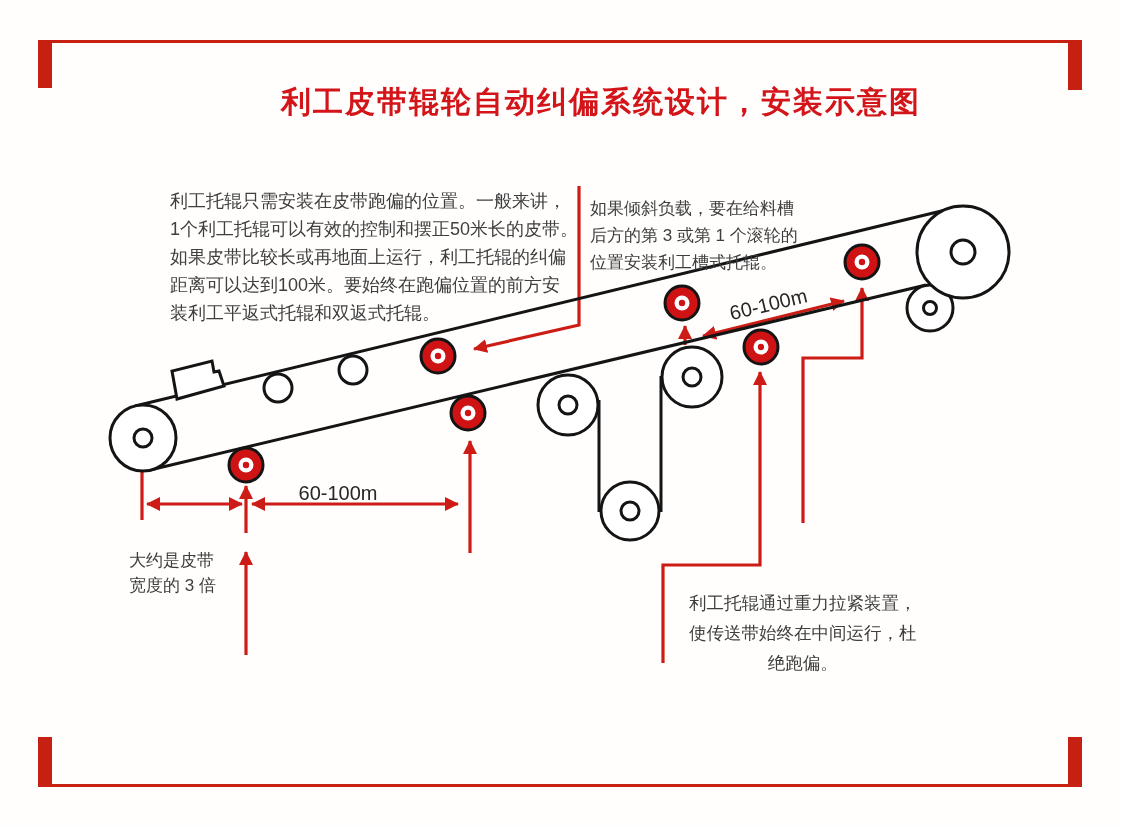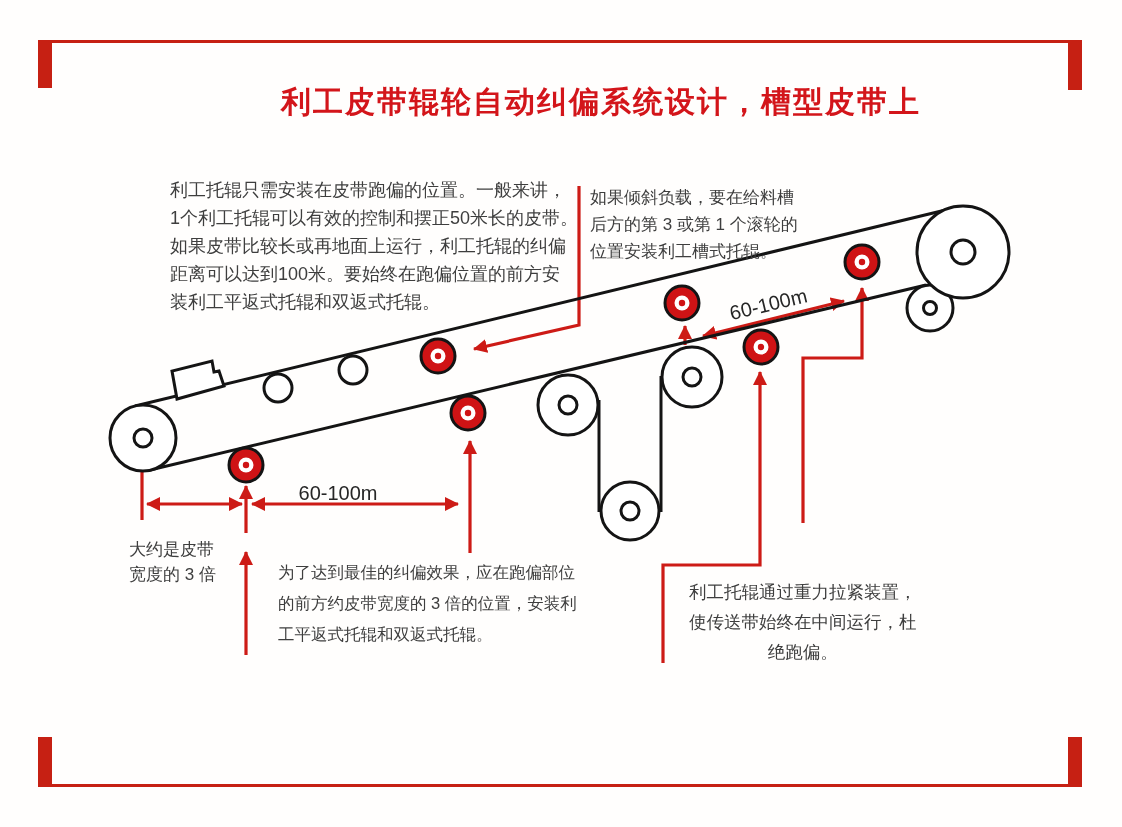--- a/index.html
+++ b/index.html
@@ -8,21 +8,21 @@
     background:#fffefd;
     font-family:"Liberation Sans","DejaVu Sans",sans-serif;
   }
   .title{
     position:absolute;left:80px;right:0;top:82px;
     text-align:center;font-size:30px;font-weight:bold;
     letter-spacing:2px;color:#d3151a;
   }
   svg.diagram{position:absolute;left:0;top:0;}
   .note{
-    position:absolute;color:#3e3e3e;white-space:pre-line;
+    position:absolute;color:#3e3e3e;white-space:pre-line;margin-top:11px;
   }
   .n1{left:170px;top:176px;font-size:18px;line-height:28px;}
   .n2{left:590px;top:184px;font-size:17px;line-height:27px;}
   .n3{left:814px;top:362px;font-size:17px;line-height:23.5px;letter-spacing:4px;width:285px;}
   .n4{left:278px;top:557px;font-size:16.5px;line-height:31px;}
   .n5{left:129px;top:537px;font-size:17px;line-height:25px;}
   .n6{left:689px;top:577px;font-size:17.5px;line-height:30px;text-align:center;}
   .dim{font-size:20px;fill:#262626;}
 </style>
 </head>
@@ -130,31 +130,28 @@
         <circle cx="761" cy="347" r="3.2" fill="#cf1315"></circle>
       </g>
       <g>
         <circle cx="862" cy="262" r="17" fill="#cf1315" stroke="#141414" stroke-width="3"></circle>
         <circle cx="862" cy="262" r="7.5" fill="#ffffff"></circle>
         <circle cx="862" cy="262" r="3.2" fill="#cf1315"></circle>
       </g>
     </g>
   </svg>
 
-  <div class="title">利工皮带辊轮自动纠偏系统设计，槽型皮带上</div>
+  <div class="title">利工皮带辊轮自动纠偏系统设计，安装示意图</div>
 
   <div class="note n1">利工托辊只需安装在皮带跑偏的位置。一般来讲，
 1个利工托辊可以有效的控制和摆正50米长的皮带。
 如果皮带比较长或再地面上运行，利工托辊的纠偏
 距离可以达到100米。要始终在跑偏位置的前方安
 装利工平返式托辊和双返式托辊。</div>
   <div class="note n2">如果倾斜负载，要在给料槽
 后方的第 3 或第 1 个滚轮的
 位置安装利工槽式托辊。</div>
-  <div class="note n4">为了达到最佳的纠偏效果，应在跑偏部位
-的前方约皮带宽度的 3 倍的位置，安装利
-工平返式托辊和双返式托辊。</div>
   <div class="note n5">大约是皮带
 宽度的 3 倍</div>
   <div class="note n6">利工托辊通过重力拉紧装置，
 使传送带始终在中间运行，杜
 绝跑偏。</div>
 </div>
 
 </body></html>

